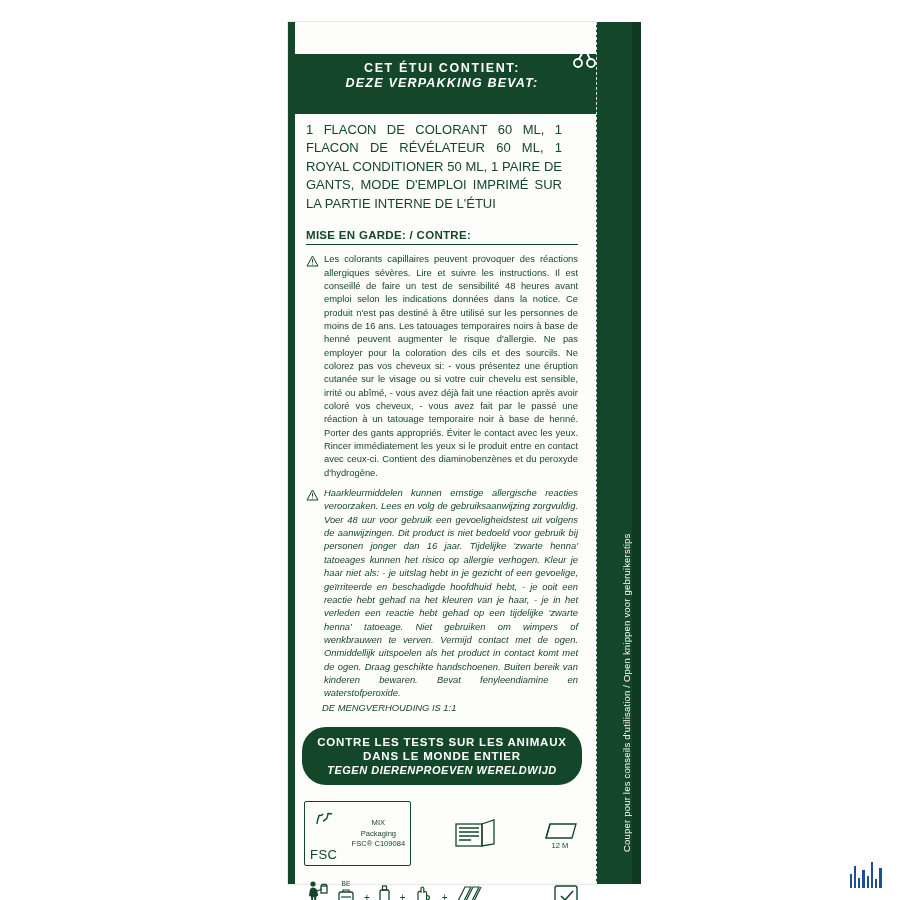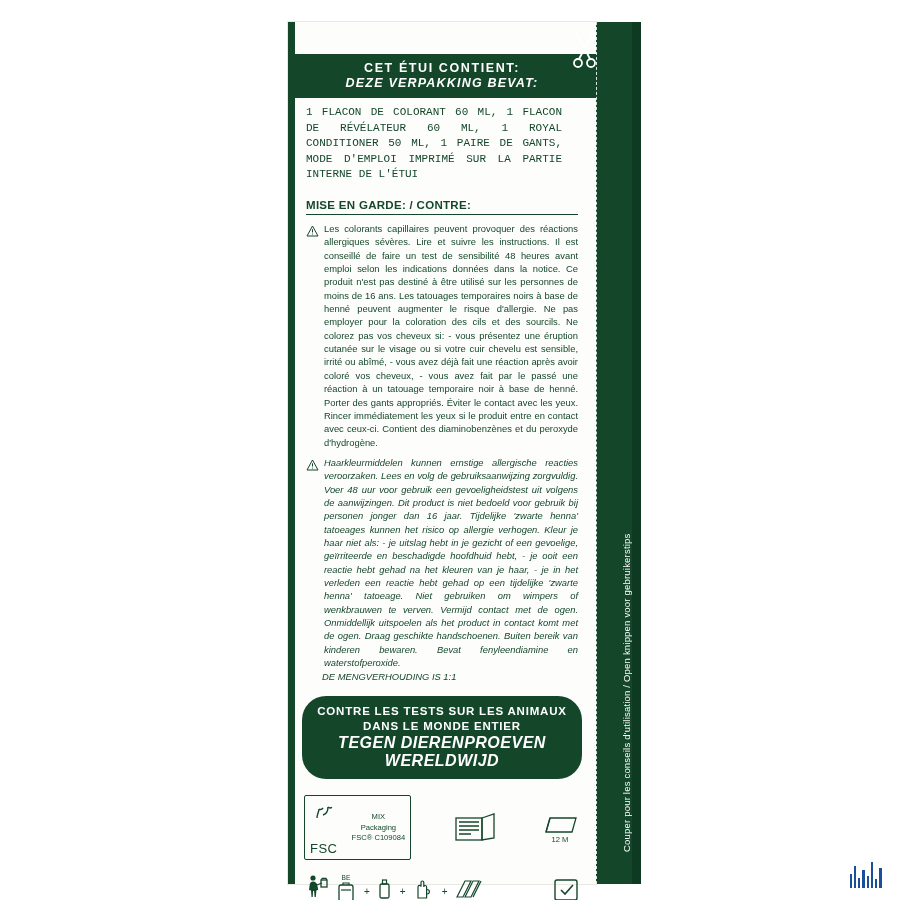--- a/index.html
+++ b/index.html
@@ -85,43 +85,42 @@
     width: 34px;
     height: 40px;
     color: #ffffff;
   }
 
   
   .green-bar {
     background: #14472a;
     color: #ffffff;
     text-align: center;
-    padding: 7px 6px 8px 6px;
+    padding: 7px 6px 24px 6px;
   }
   .green-bar .l1 {
     font-size: 12.5px;
     font-weight: bold;
     letter-spacing: 1.6px;
   }
   .green-bar .l2 {
     font-size: 12.5px;
     font-weight: bold;
     font-style: italic;
     letter-spacing: 1.2px;
     margin-top: 1px;
   }
   #contents-bar { margin: 32px 0 0 0; }
 
   .body-block {
     color: #14472a;
-    font-size: 11px;
+    font-size: 13px;
     line-height: 1.42;
     text-align: justify;
     padding: 7px 34px 0 18px;
-    font-family: Liberation Mono, monospace;
   }
   .body-block.it { font-style: italic; }
   .uc { text-transform: uppercase; }
 
   .section-title {
     color: #14472a;
     font-weight: bold;
     font-size: 11.5px;
     letter-spacing: .3px;
     padding: 16px 18px 0 18px;
@@ -151,21 +150,21 @@
 
   .ratio-line {
     color: #14472a;
     font-size: 9.4px;
     padding: 2px 18px 0 18px;
   }
   .ratio-line.it { font-style: italic; padding-left: 34px; }
 
   #animals-bar { margin: 14px 14px 0 14px; padding: 8px 6px 9px 6px; border-radius: 24px; }
   #animals-bar .l1 { font-size: 11.5px; letter-spacing: .8px; line-height: 1.25; }
-  #animals-bar .l2 { font-size: 16px; letter-spacing: .5px; font-style: italic; }
+  #animals-bar .l2 { font-size: 11px; letter-spacing: .5px; font-style: italic; }
 
   
   #picto-area {
     margin-top: 16px;
     padding: 0 16px;
     color: #14472a;
   }
   #picto-row1 {
     display: flex;
     align-items: center;

